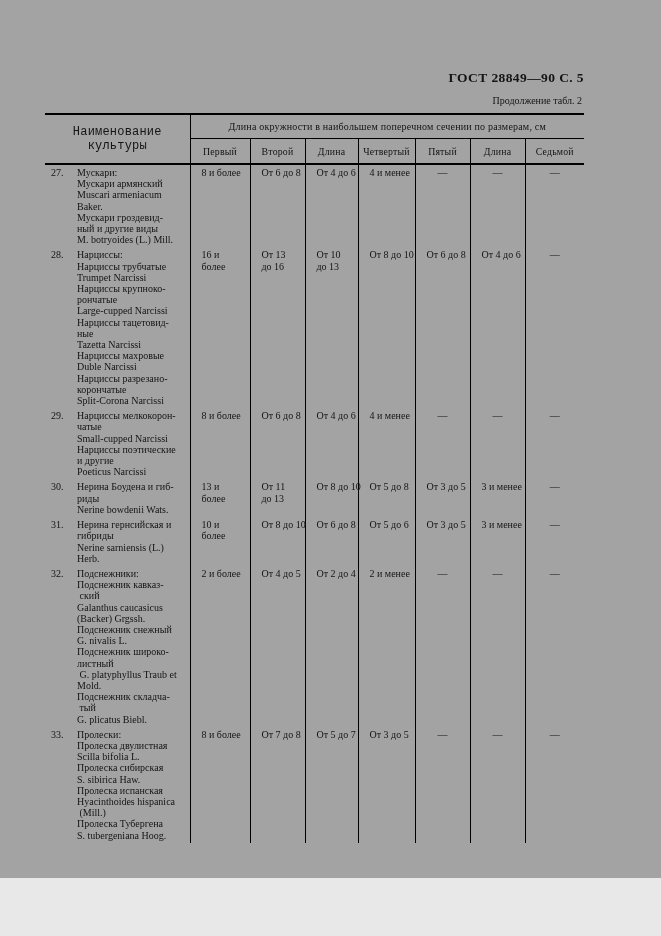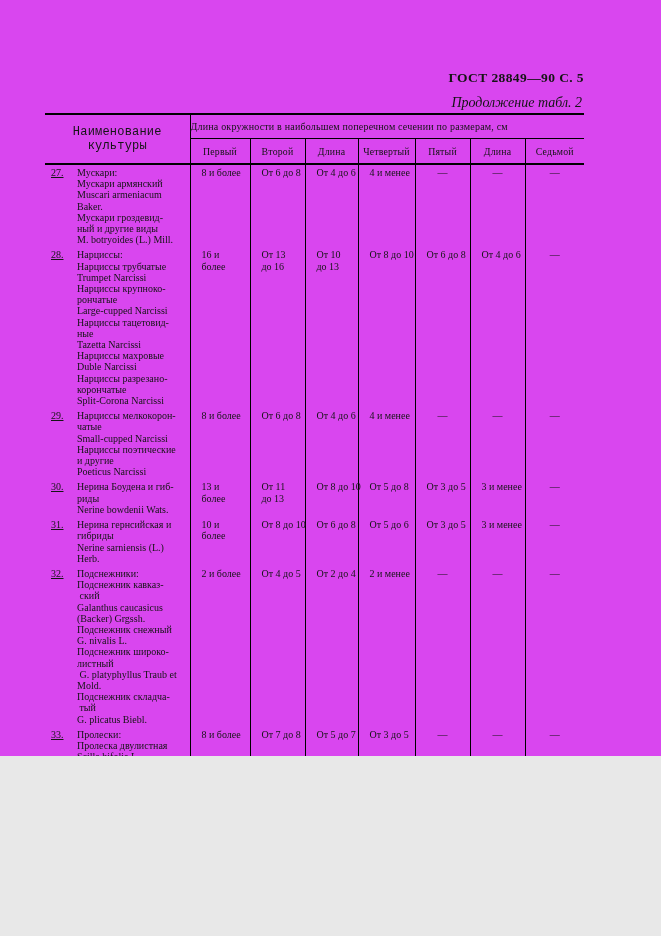--- a/index.html
+++ b/index.html
@@ -1,40 +1,39 @@
 <!DOCTYPE html>
 <html><head>
 <meta charset="utf-8">
 <style>
   html, body { margin: 0; padding: 0; background: #e8e8e8; }
   .page {
     position: relative;
     width: 661px;
-    height: 756px;
+    height: 878px;
     margin: 0 auto;
-    background: #d946ef;
+    background: #a3a3a3;
     color: #141414;
     font-family: "Liberation Serif", "DejaVu Serif", serif;
     overflow: hidden;
   }
   .doc-ref {
     position: absolute;
     top: 70px;
     right: 77px;
     font-weight: bold;
     font-size: 13.5px;
     letter-spacing: 0.4px;
     white-space: pre;
   }
   .continuation {
     position: absolute;
     top: 95px;
     right: 79px;
-    font-style: italic;
-    font-size: 14px;
+    font-size: 10px;
     white-space: pre;
   }
   table.gost-table {
     position: absolute;
     left: 45px;
     top: 113px;
     width: 539px;
     border-collapse: collapse;
     table-layout: fixed;
     border-top: 2px solid #000;
@@ -44,21 +43,21 @@
     border-right: 1.5px solid #000;
     border-bottom: 2px solid #000;
     text-align: center;
     vertical-align: middle;
     font-size: 12px;
     letter-spacing: 0.2px;
     font-family: Liberation Mono, monospace;
   }
   th.span-header {
     border-bottom: 1px solid #000;
-    text-align: left;
+    text-align: center;
     vertical-align: middle;
     font-size: 10px;
     height: 23px;
     letter-spacing: 0.2px;
   }
   th.size-header {
     border-left: 1.5px solid #000;
     border-bottom: 2px solid #000;
     text-align: center;
     vertical-align: middle;
@@ -69,21 +68,21 @@
   }
   tbody td {
     vertical-align: top;
     font-size: 10px;
     line-height: 11.2px;
     padding-top: 2px;
     padding-bottom: 2px;
   }
   td.name-cell { padding-left: 0; }
   .name-wrap { display: flex; align-items: flex-start; }
-  .row-num { flex: none; width: 32px; padding-left: 6px; box-sizing: border-box; text-decoration: underline; }
+  .row-num { flex: none; width: 32px; padding-left: 6px; box-sizing: border-box; }
   .name-lines { white-space: pre; }
   td.value-cell {
     border-left: 1.5px solid #000;
     padding-left: 11px;
     white-space: pre;
   }
   td.value-cell.dash {
     padding-left: 0;
     text-align: center;
   }

